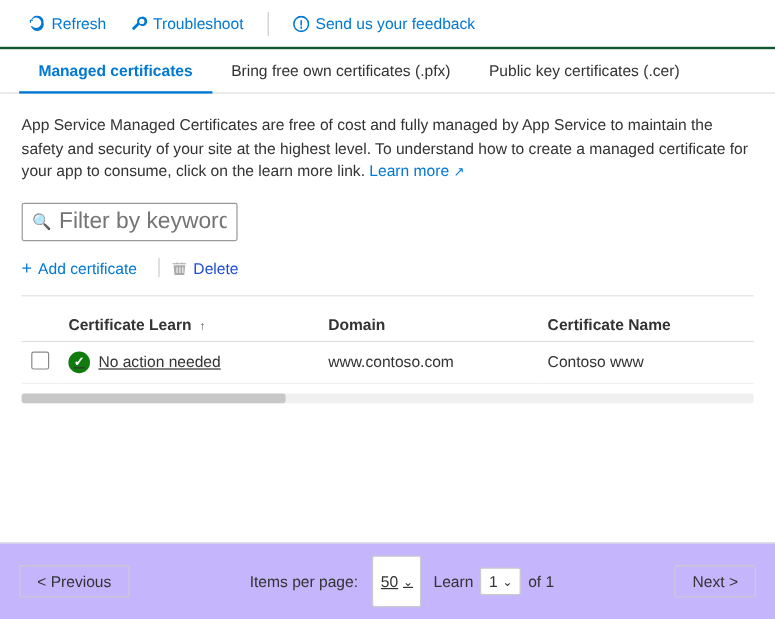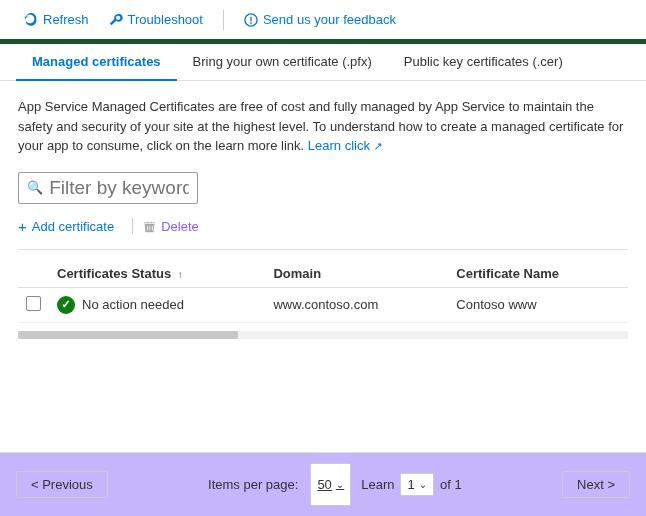--- a/index.html
+++ b/index.html
@@ -9,21 +9,21 @@
       color: #333;
       background: #fff;
       width: 646px;
       height: 516px;
       overflow: hidden;
     }
     .toolbar {
       display: flex;
       align-items: center;
       padding: 8px 16px;
-      border-bottom: 5px solid #14532d;
+      border-bottom: 2px solid #14532d;
       gap: 4px;
     }
     .toolbar-btn {
       display: flex;
       align-items: center;
       gap: 5px;
       background: none;
       border: none;
       color: #0078d4;
       cursor: pointer;
@@ -120,21 +120,21 @@
       align-items: center;
       gap: 5px;
       background: none;
       border: none;
       color: #0078d4;
       cursor: pointer;
       font-size: 13px;
       padding: 4px 8px 4px 0;
     }
     .action-btn.disabled {
-      color: #8b5cf6;
+      color: #1d4ed8;
       cursor: default;
     }
     .action-divider {
       width: 1px;
       height: 16px;
       background: #ccc;
       margin: 0 10px;
     }
     .table {
       width: 100%;
@@ -157,20 +157,21 @@
       padding: 8px 8px;
       font-size: 13px;
       border-bottom: 1px solid #f0f0f0;
       vertical-align: middle;
     }
     .checkbox-col { width: 30px; }
     .status-cell {
       display: flex;
       align-items: center;
       gap: 7px;
+      text-decoration: underline;
     }
     .status-icon-green {
       width: 18px;
       height: 18px;
       border-radius: 50%;
       background: #107c10;
       display: flex;
       align-items: center;
       justify-content: center;
       flex-shrink: 0;
@@ -295,33 +296,33 @@
     </svg>
     <span>Send us your feedback</span>
   </button>
 </div>
 
 <div class="tabs">
   <div class="tab active">
     <span>Managed certificates</span>
   </div>
   <div class="tab">
-    <span>Bring your own certificate (.pfx)</span>
+    <span>Bring free own certificates (.pfx)</span>
   </div>
   <div class="tab">
     <span>Public key certificates (.cer)</span>
   </div>
 </div>
 
 <div class="content">
 
   <p class="description">
     <span>App Service Managed Certificates are free of cost and fully managed by App Service to maintain the safety and security of your site at the highest level. To understand how to create a managed certificate for your app to consume, click on the learn more link.</span>
     <a href="#">
-      <span>Learn click</span>
+      <span>Learn more</span>
       <span style="font-size:11px;">↗</span>
     </a>
   </p>
 
   <div class="filter-row">
     <div class="filter-input">
       <span class="icon-search">🔍</span>
       <input type="text" placeholder="Filter by keywords" style="">
     </div>
   </div>
@@ -339,21 +340,21 @@
       </svg>
       <span>Delete</span>
     </button>
   </div>
 
   <table class="table">
     <thead>
       <tr>
         <th class="checkbox-col"></th>
         <th>
-          <span>Certificates Status</span>
+          <span>Certificate Learn</span>
           <span class="sort-arrow">↑</span>
         </th>
         <th>
           <span>Domain</span>
         </th>
         <th>
           <span>Certificate Name</span>
         </th>
       </tr>
     </thead>

